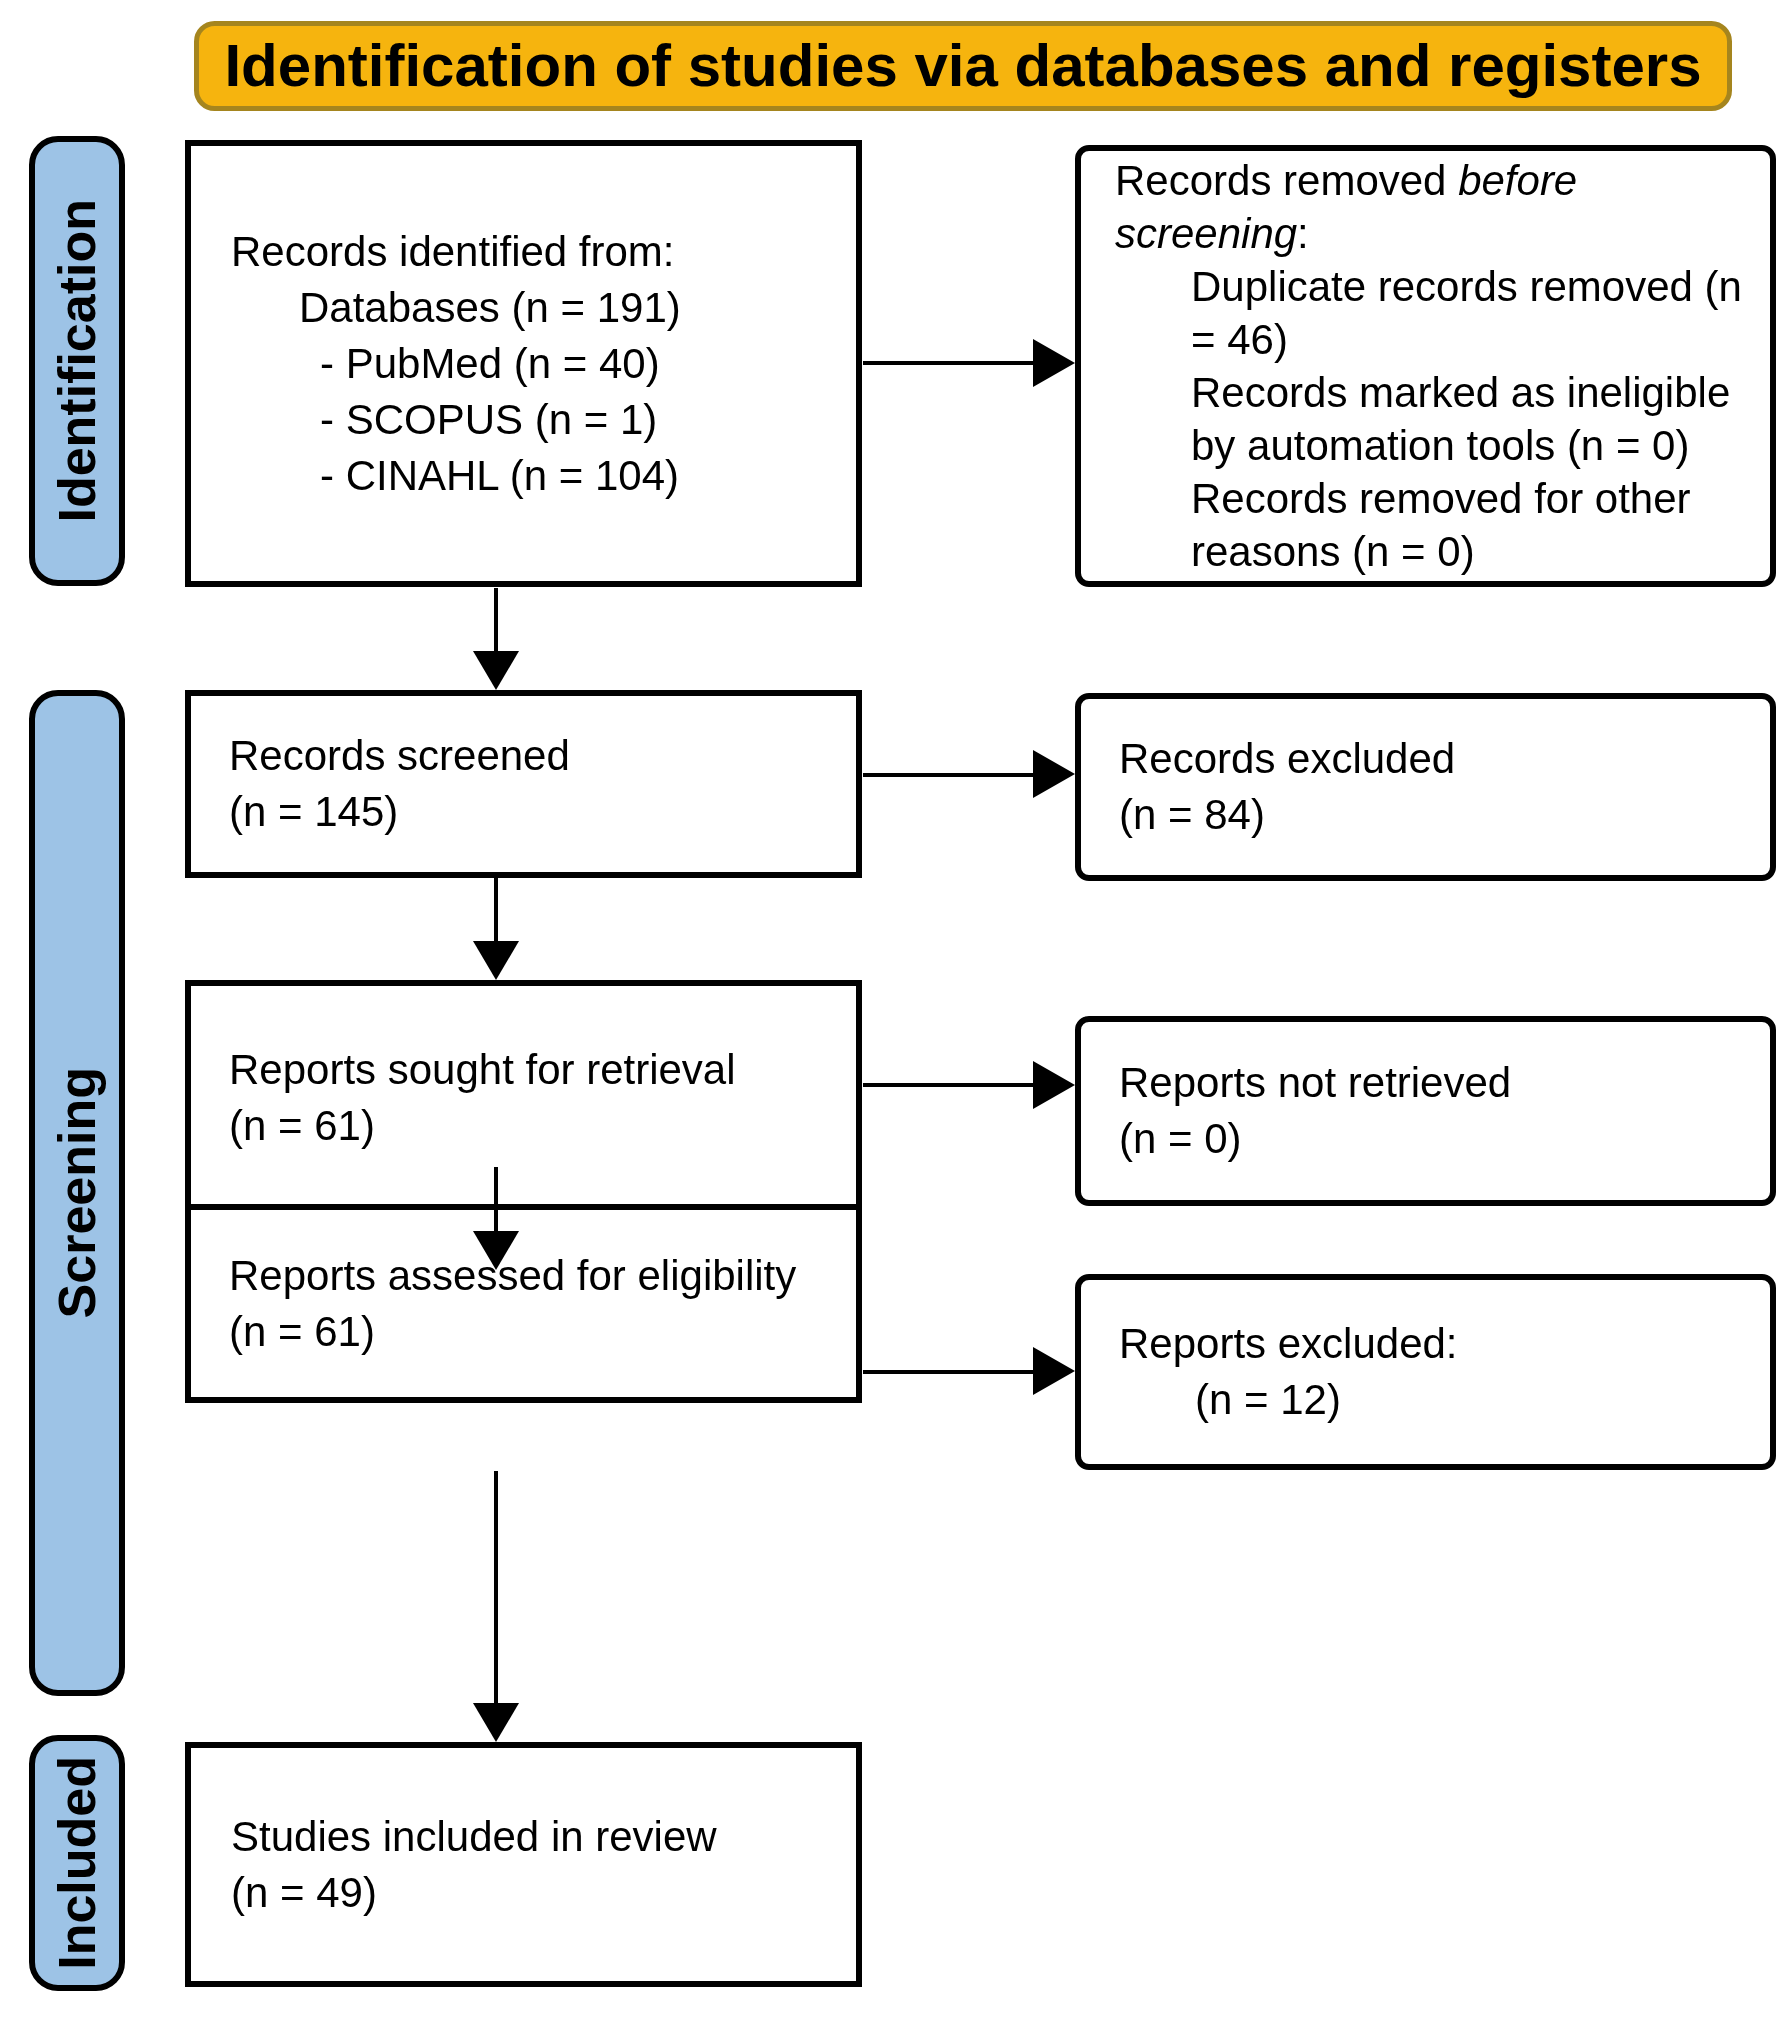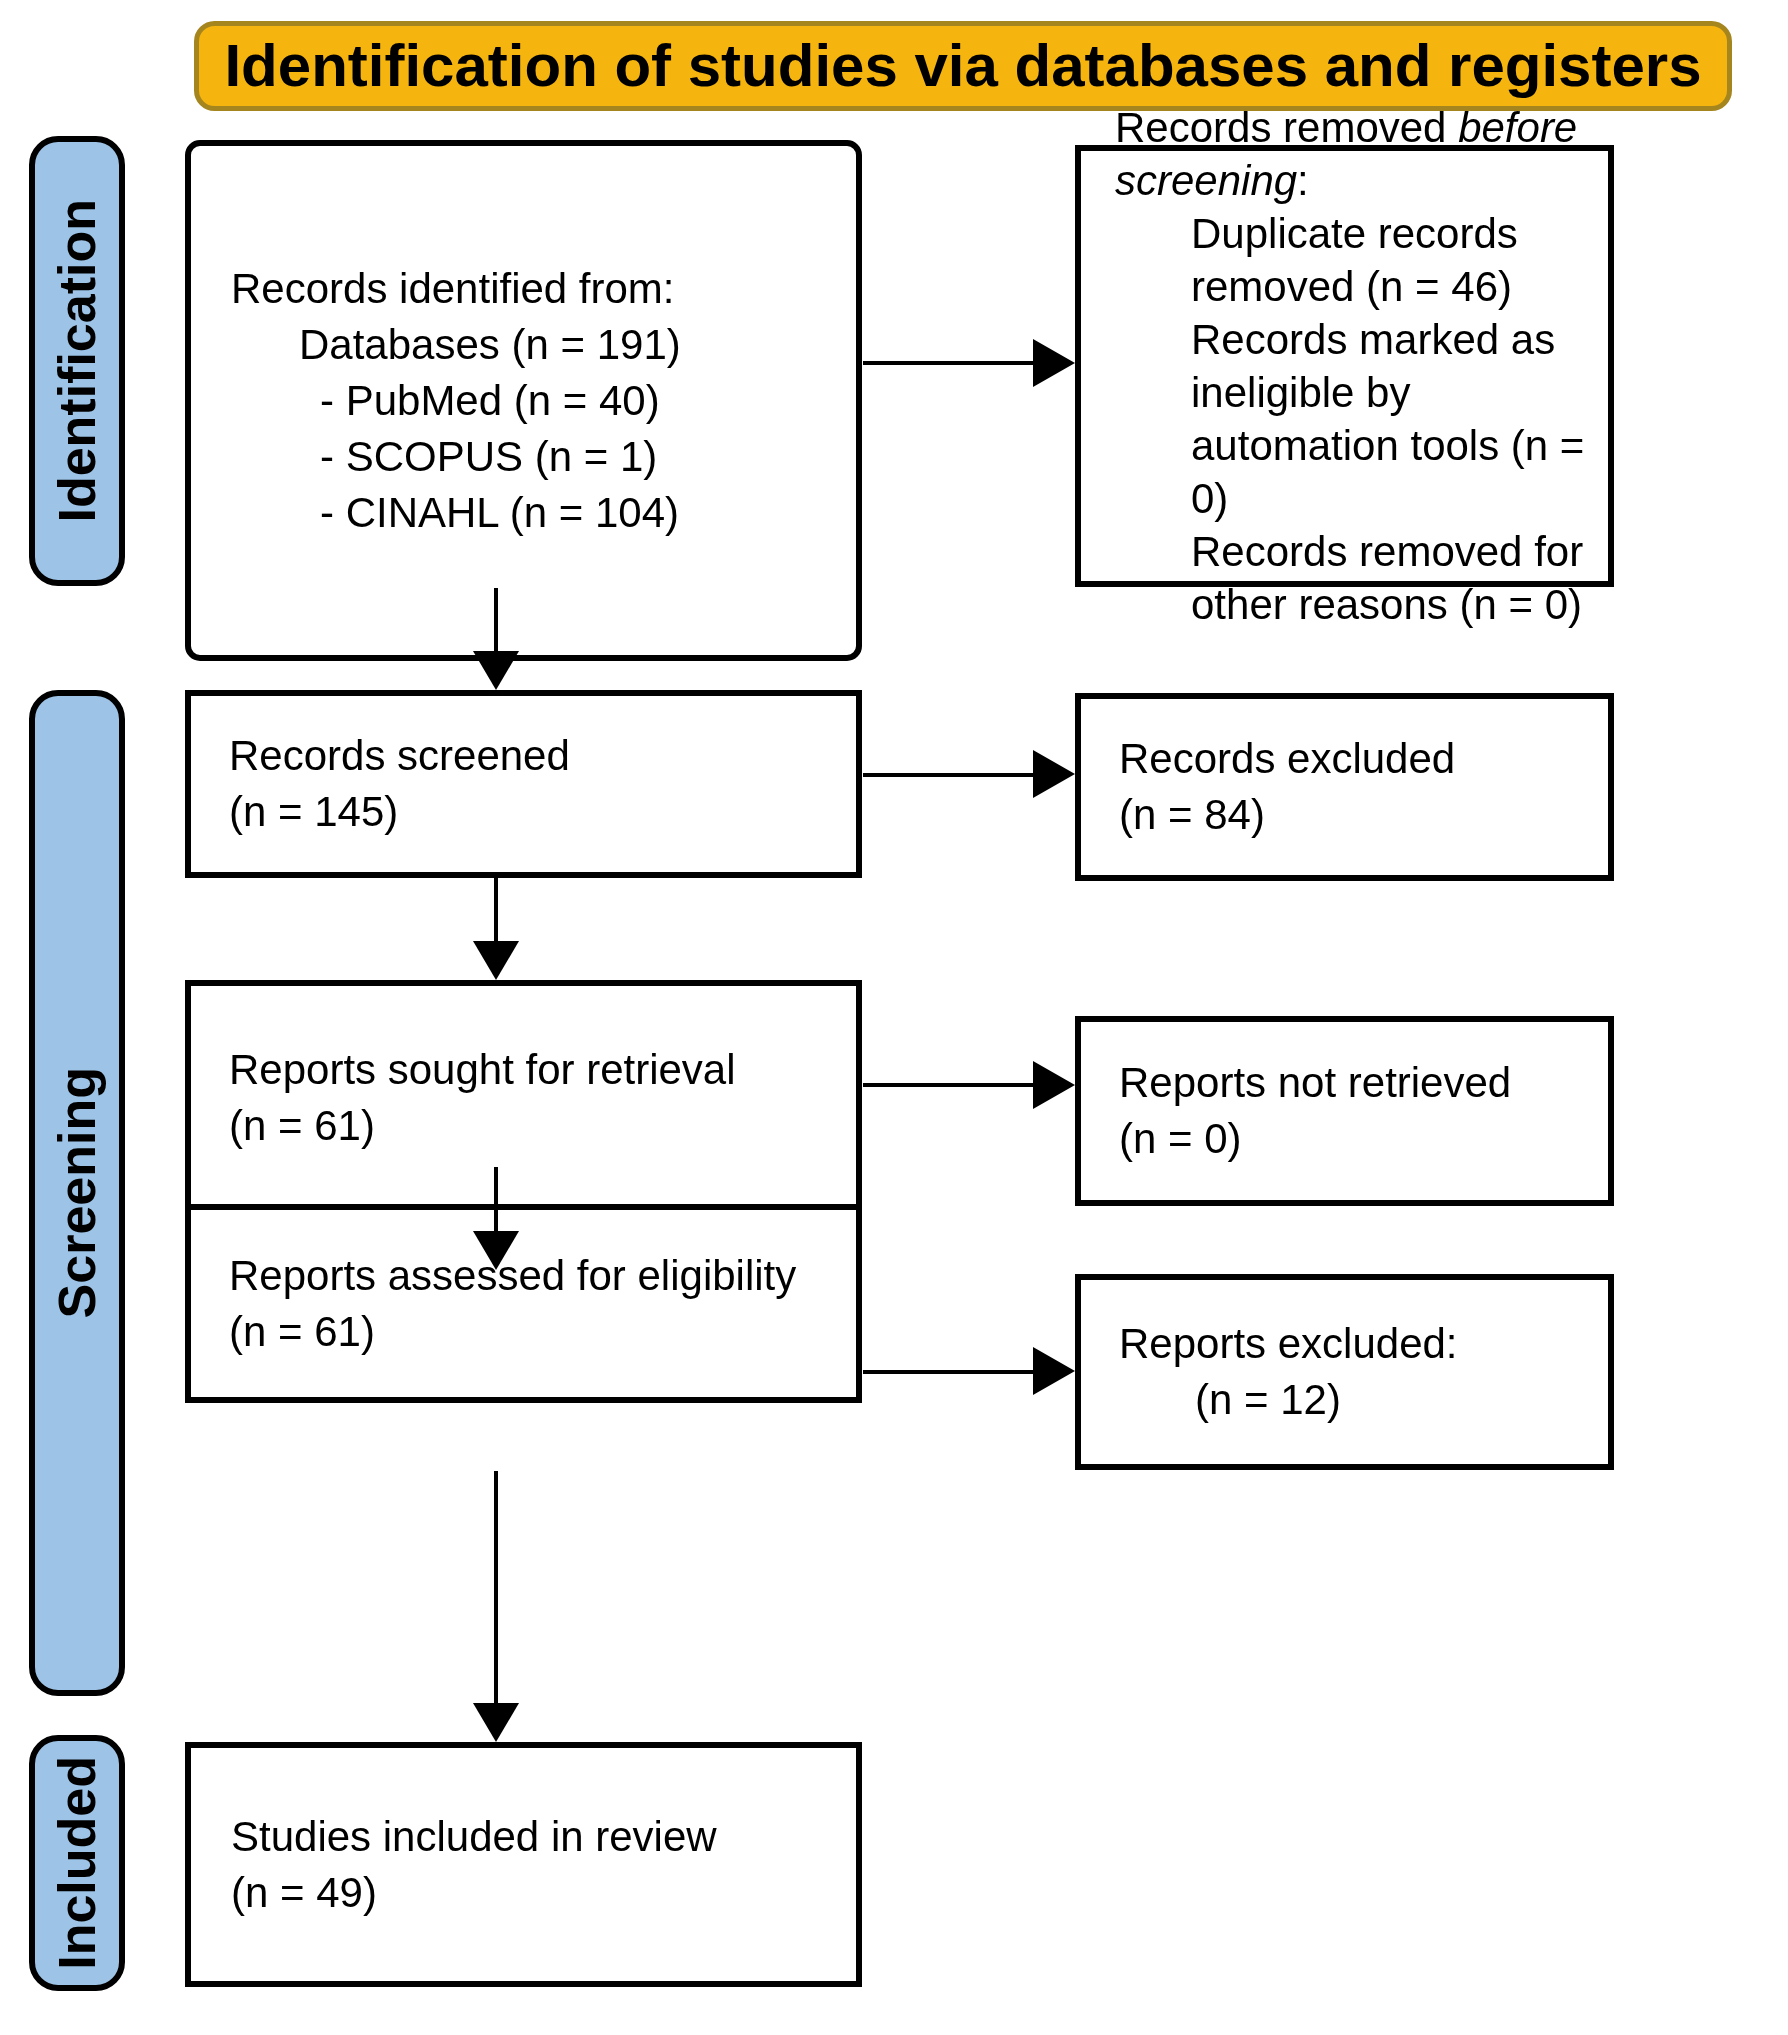--- a/index.html
+++ b/index.html
@@ -59,23 +59,23 @@
   
   .box {
     position: absolute;
     background: var(--box-bg);
     border: 6.8px solid var(--box-border);
     box-sizing: border-box;
     display: flex; flex-direction: column; justify-content: center;
     font-size: 42px; line-height: 56px;
   }
   .col-left  { left: 185px;  width: 677px; }
-  .col-right { left: 1075px; width: 539px; }
+  .col-right { left: 1075px; width: 701px; border-radius: 14px; }
 
-  #box-identified       { top: 140px;  height: 521px; padding-left: 40px; padding-right: 13.6px; border-radius: 15px; }
+  #box-identified       { top: 140px;  height: 447px; padding-left: 40px; padding-right: 13.6px; }
   #box-removed          { top: 145px;  height: 442px; padding-left: 34px; padding-right: 20.5px; line-height: 53px; }
   #box-screened         { top: 690px; height: 188px; padding-left: 38px; padding-right: 13.6px; }
   #box-records-excluded { top: 693px; height: 188px; padding-left: 38px; padding-right: 13.6px; }
   #box-sought           { top: 980px; height: 236px; padding-left: 38px; padding-right: 13.6px; }
   #box-not-retrieved    { top: 992px; height: 190px; padding-left: 38px; padding-right: 13.6px; margin-top: 24px; }
   #box-assessed         { top: 1204px; height: 199px; padding-left: 38px; padding-right: 13.6px; }
   #box-reports-excluded { top: 1274px; height: 196px; padding-left: 38px; padding-right: 13.6px; }
   #box-included-studies { top: 1742px; height: 245px; padding-left: 40px; padding-right: 13.6px; }
 
   .indent-1 { margin-left: 68px; }

